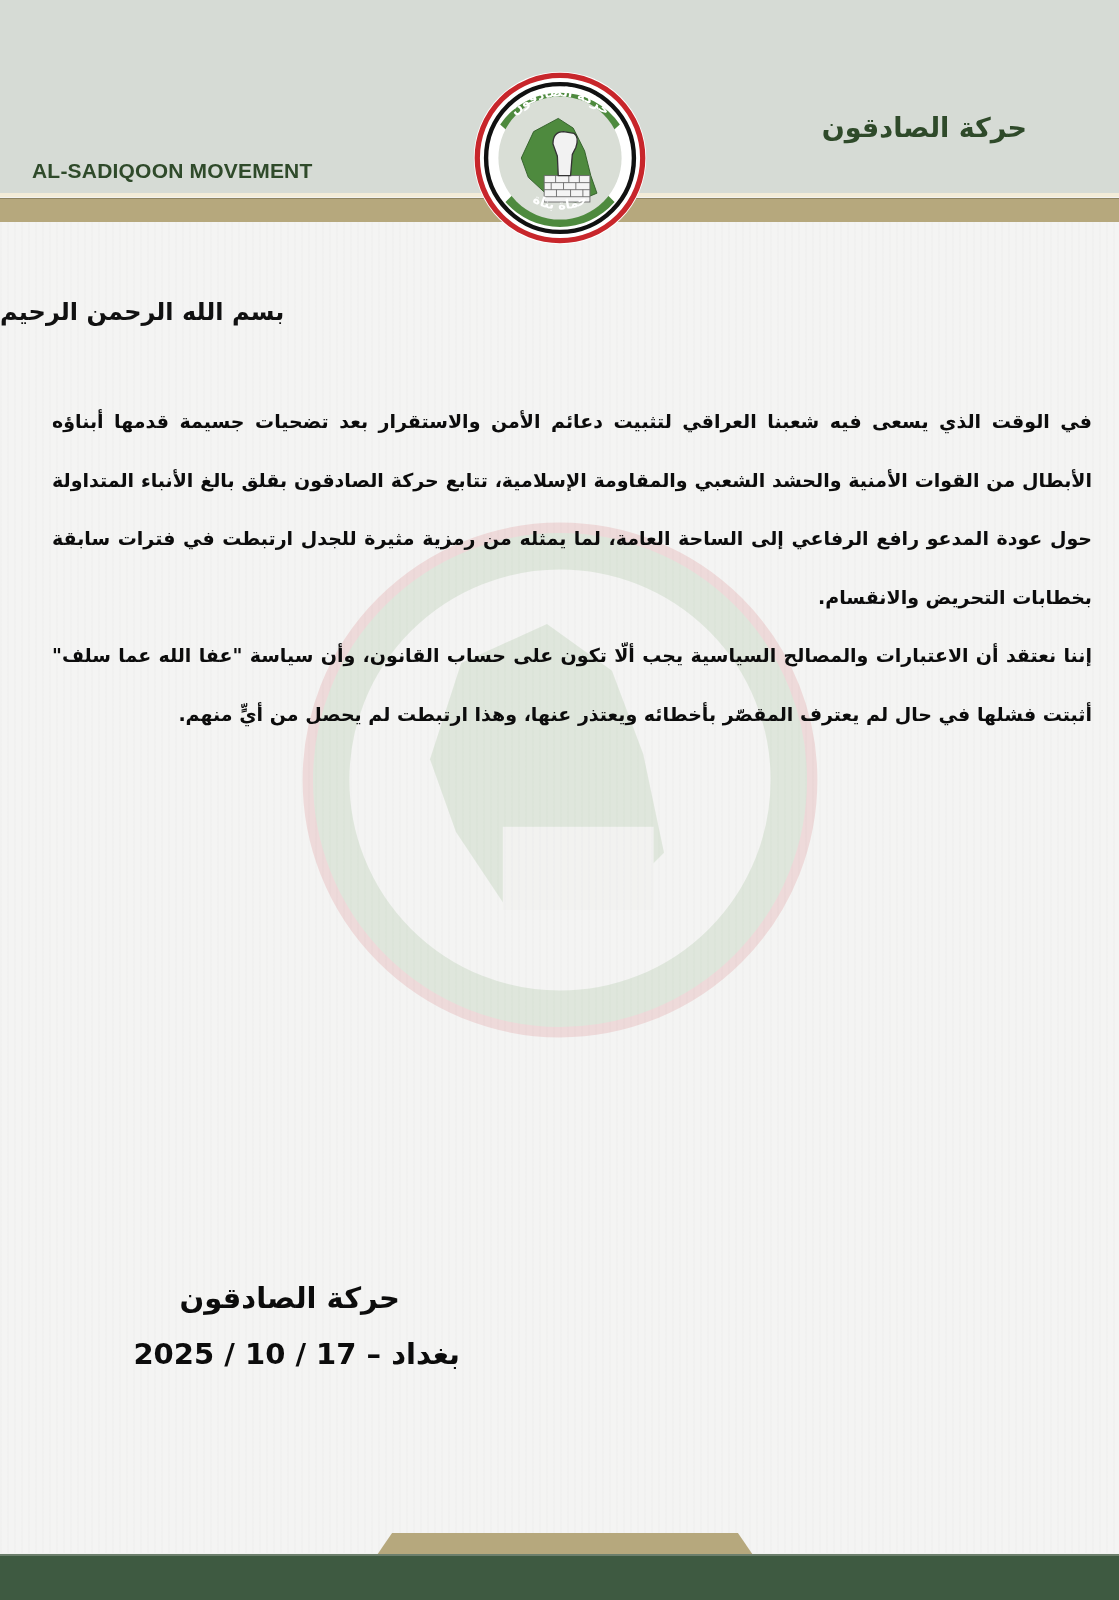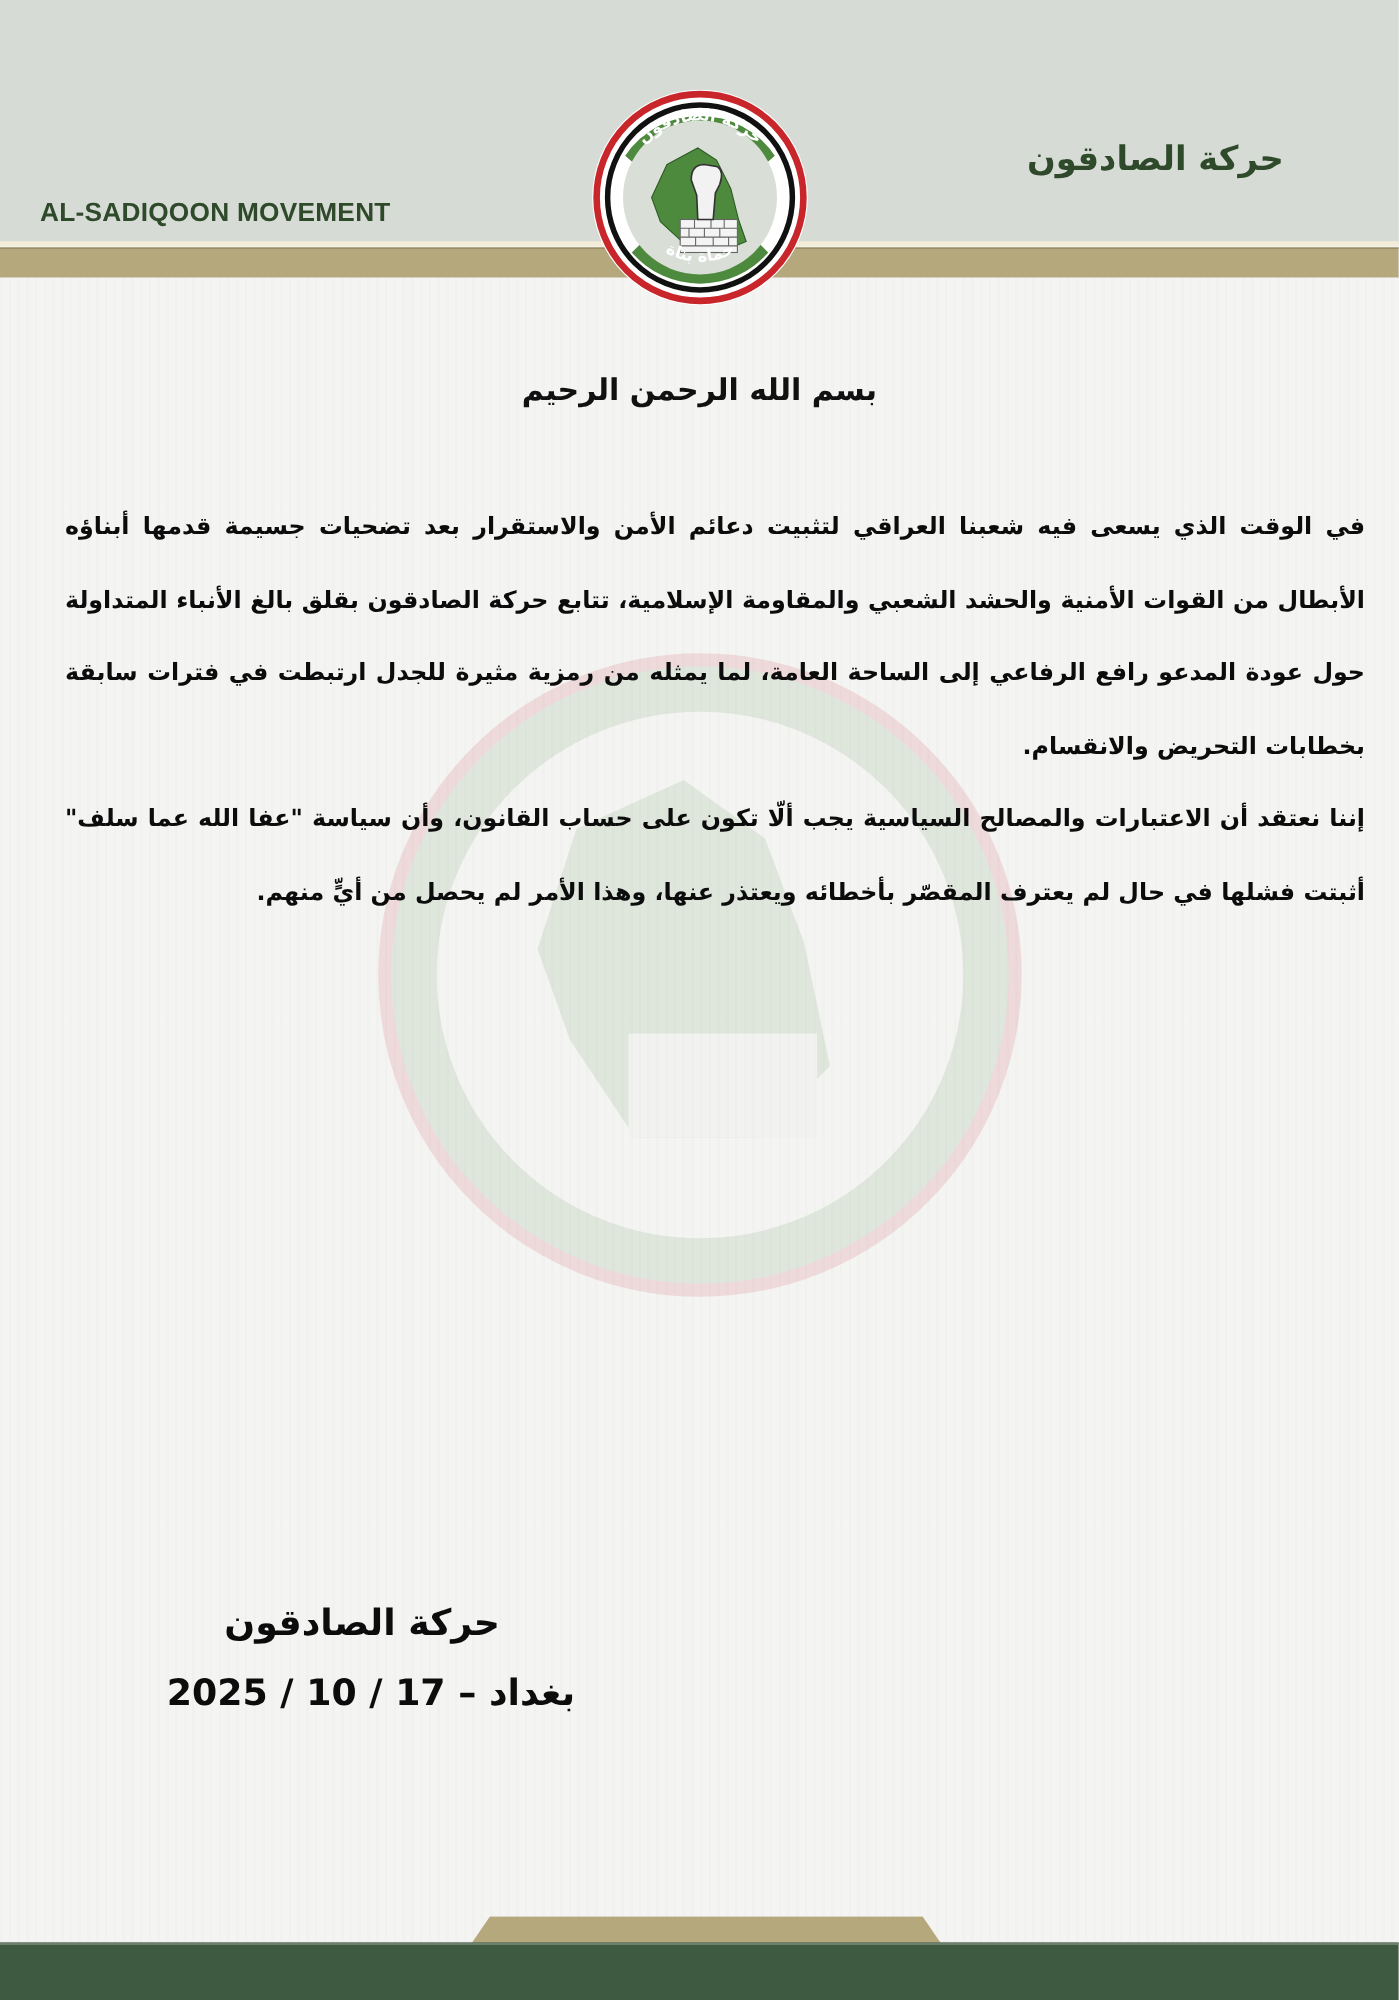--- a/index.html
+++ b/index.html
@@ -35,21 +35,21 @@
   .watermark {
     position:absolute; left:300px; top:520px; width:520px; height:520px; opacity:0.12;
   }
   .paper {
     position:absolute; left:0; top:222px; width:1119px; height:1331px;
     background:
       repeating-linear-gradient(90deg, rgba(0,0,0,0.012) 0 2px, rgba(255,255,255,0) 2px 7px),
       #f4f4f3;
   }
   .basmala {
-    position:absolute; left:0; width:1119px; top:298px; text-align:center;
+    position:absolute; left:0; width:1119px; top:298px; text-align:left;
     font-size:24px; font-weight:bold; color:#111; direction:rtl;
   }
   .body-text {
     position:absolute; left:52px; width:1040px; top:392px;
     direction:rtl; text-align:justify; text-align-last:right;
     font-size:19px; font-weight:bold; line-height:58.5px; color:#0c0c0c;
   }
   .body-text p { margin:0; }
   .sign {
     position:absolute; left:100px; width:360px; top:1270px; direction:rtl; text-align:right;
@@ -106,21 +106,21 @@
   </text>
   <text font-size="15" font-weight="bold" fill="#fff" font-family="DejaVu Sans, sans-serif" text-anchor="middle">
     <textPath href="#botArc" startOffset="50%">حماة بناة</textPath>
   </text>
 </svg>
 
 <div class="basmala">بسم الله الرحمن الرحيم</div>
 
 <div class="body-text">
   <p>في الوقت الذي يسعى فيه شعبنا العراقي لتثبيت دعائم الأمن والاستقرار بعد تضحيات جسيمة قدمها أبناؤه الأبطال من القوات الأمنية والحشد الشعبي والمقاومة الإسلامية، تتابع حركة الصادقون بقلق بالغ الأنباء المتداولة حول عودة المدعو رافع الرفاعي إلى الساحة العامة، لما يمثله من رمزية مثيرة للجدل ارتبطت في فترات سابقة بخطابات التحريض والانقسام.</p>
-  <p>إننا نعتقد أن الاعتبارات والمصالح السياسية يجب ألّا تكون على حساب القانون، وأن سياسة "عفا الله عما سلف" أثبتت فشلها في حال لم يعترف المقصّر بأخطائه ويعتذر عنها، وهذا الأمر لم يحصل من أيٍّ منهم.</p>
+  <p>إننا نعتقد أن الاعتبارات والمصالح السياسية يجب ألّا تكون على حساب القانون، وأن سياسة "عفا الله عما سلف" أثبتت فشلها في حال لم يعترف المقصّر بأخطائه ويعتذر عنها، وهذا ارتبطت لم يحصل من أيٍّ منهم.</p>
 </div>
 
 <div class="sign">
   <div class="org">حركة الصادقون</div>
   <div>بغداد – 17 / 10 / 2025</div>
 </div>
 
 <div class="footer-tab"></div>
 <div class="footer"></div>
 

